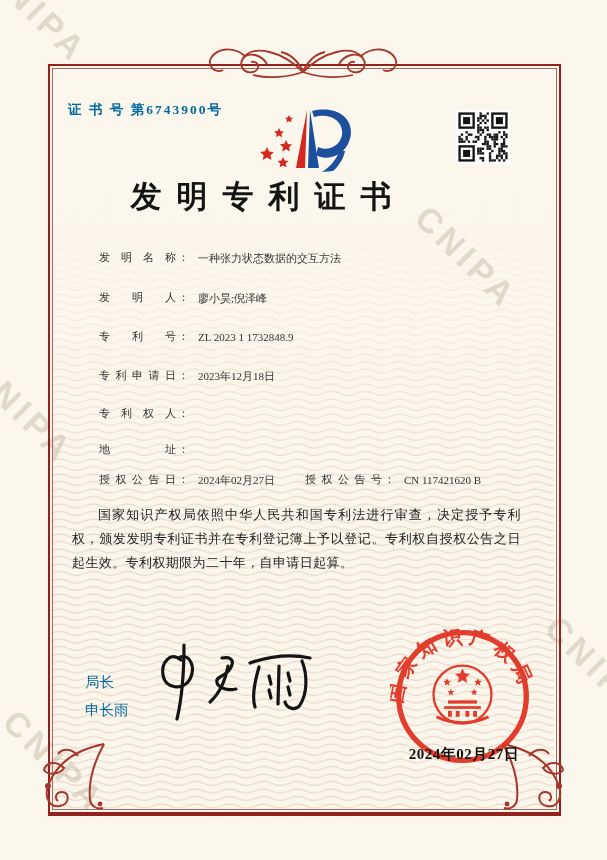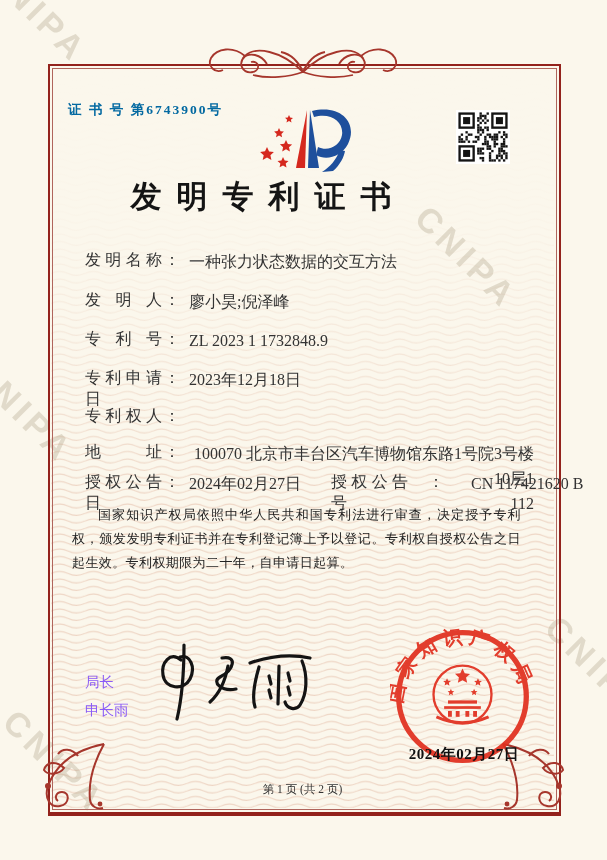--- a/index.html
+++ b/index.html
@@ -21,32 +21,32 @@
   .corner{position:absolute;top:738px;}
   .corner.left{left:34px;}
   .corner.right{left:495px;transform:scaleX(-1);}
   
   .cert-no{position:absolute;left:68px;top:101px;font-size:13.5px;letter-spacing:2px;color:#0369a1;font-weight:bold;}
   .logo{position:absolute;left:252px;top:102px;}
   .qr{position:absolute;left:456px;top:110px;}
   .title{position:absolute;left:48px;top:176px;width:426px;text-align:center;
          font-size:31px;font-weight:700;letter-spacing:15px;text-indent:15px;color:#141414;}
   
-  .row{position:absolute;left:85px;display:flex;font-size:16px;color:#333;}
+  .row{position:absolute;left:99px;display:flex;font-size:11px;color:#333;}
   .f-label{flex:0 0 78px;display:inline-block;text-align:justify;text-align-last:justify;letter-spacing:1px;}
   .colon{margin:0 9px 0 1px;}
   .f-value{max-width:345px;white-space:pre-line;line-height:1.55;text-align:right;}
-  .pair2{display:flex;margin-left:30px;gap:18px;}
+  .pair2{display:flex;margin-left:30px;}
   
   .paras{position:absolute;left:72px;top:503px;width:464px;font-size:13px;line-height:1.85;
          color:#222;text-align:justify;letter-spacing:.4px;}
   .paras p{margin:0 15px 9px 0;text-indent:2em;}
   
   .official{position:absolute;left:85px;top:668px;font-family:"Liberation Sans","DejaVu Sans",sans-serif;
-            font-size:14.5px;font-weight:500;line-height:1.95;color:#8b5cf6;}
+            font-size:14.5px;font-weight:500;line-height:1.95;color:#0369a1;}
   .signature{position:absolute;left:150px;top:640px;}
   .seal{position:absolute;left:390px;top:624px;}
   .seal-date{position:absolute;left:398px;top:745px;width:132px;text-align:center;
              font-size:15px;font-weight:700;color:#111;letter-spacing:.5px;}
   .page-info{position:absolute;left:48px;top:782px;width:509px;text-align:center;font-size:11.5px;color:#333;}
   .footer-note{position:absolute;left:0;top:817px;width:607px;text-align:center;font-size:13px;
                letter-spacing:2px;color:#222;}
 </style>
 </head>
 <body>
@@ -277,22 +277,20 @@
       <span class="colon">：</span>
       <span class="f-value">2023年12月18日</span>
   </div>
   <div class="row" style="top:406px">
     <span class="f-label">专利权人</span>
       <span class="colon">：</span>
   </div>
   <div class="row" style="top:442px">
     <span class="f-label">地址</span>
       <span class="colon">：</span>
-      <span class="f-value">100070 北京市丰台区汽车博物馆东路1号院3号楼10层1
-112</span>
   </div>
   <div class="row" style="top:472px">
     <span class="f-label">授权公告日</span>
       <span class="colon">：</span>
       <span class="f-value">2024年02月27日</span>
     <span class="pair2">
       <span class="f-label">授权公告号</span>
         <span class="colon">：</span>
         <span class="f-value">CN 117421620 B</span>
     </span>
@@ -342,15 +340,14 @@
         <rect x="60" y="90" width="4" height="6"></rect>
           <rect x="68" y="90" width="4" height="6"></rect>
         <rect x="78" y="90" width="4" height="6"></rect>
           <rect x="86" y="90" width="4" height="6"></rect>
         <path d="M48,96 Q75,108 102,96" fill="none" stroke="#e1301f" stroke-width="3"></path>
       </g>
     </g>
   </svg>
   <div class="seal-date">2024年02月27日</div>
 
-  <div class="page-info">第 1 页 (共 2 页)</div>
 
 </div>
 
 </body></html>

